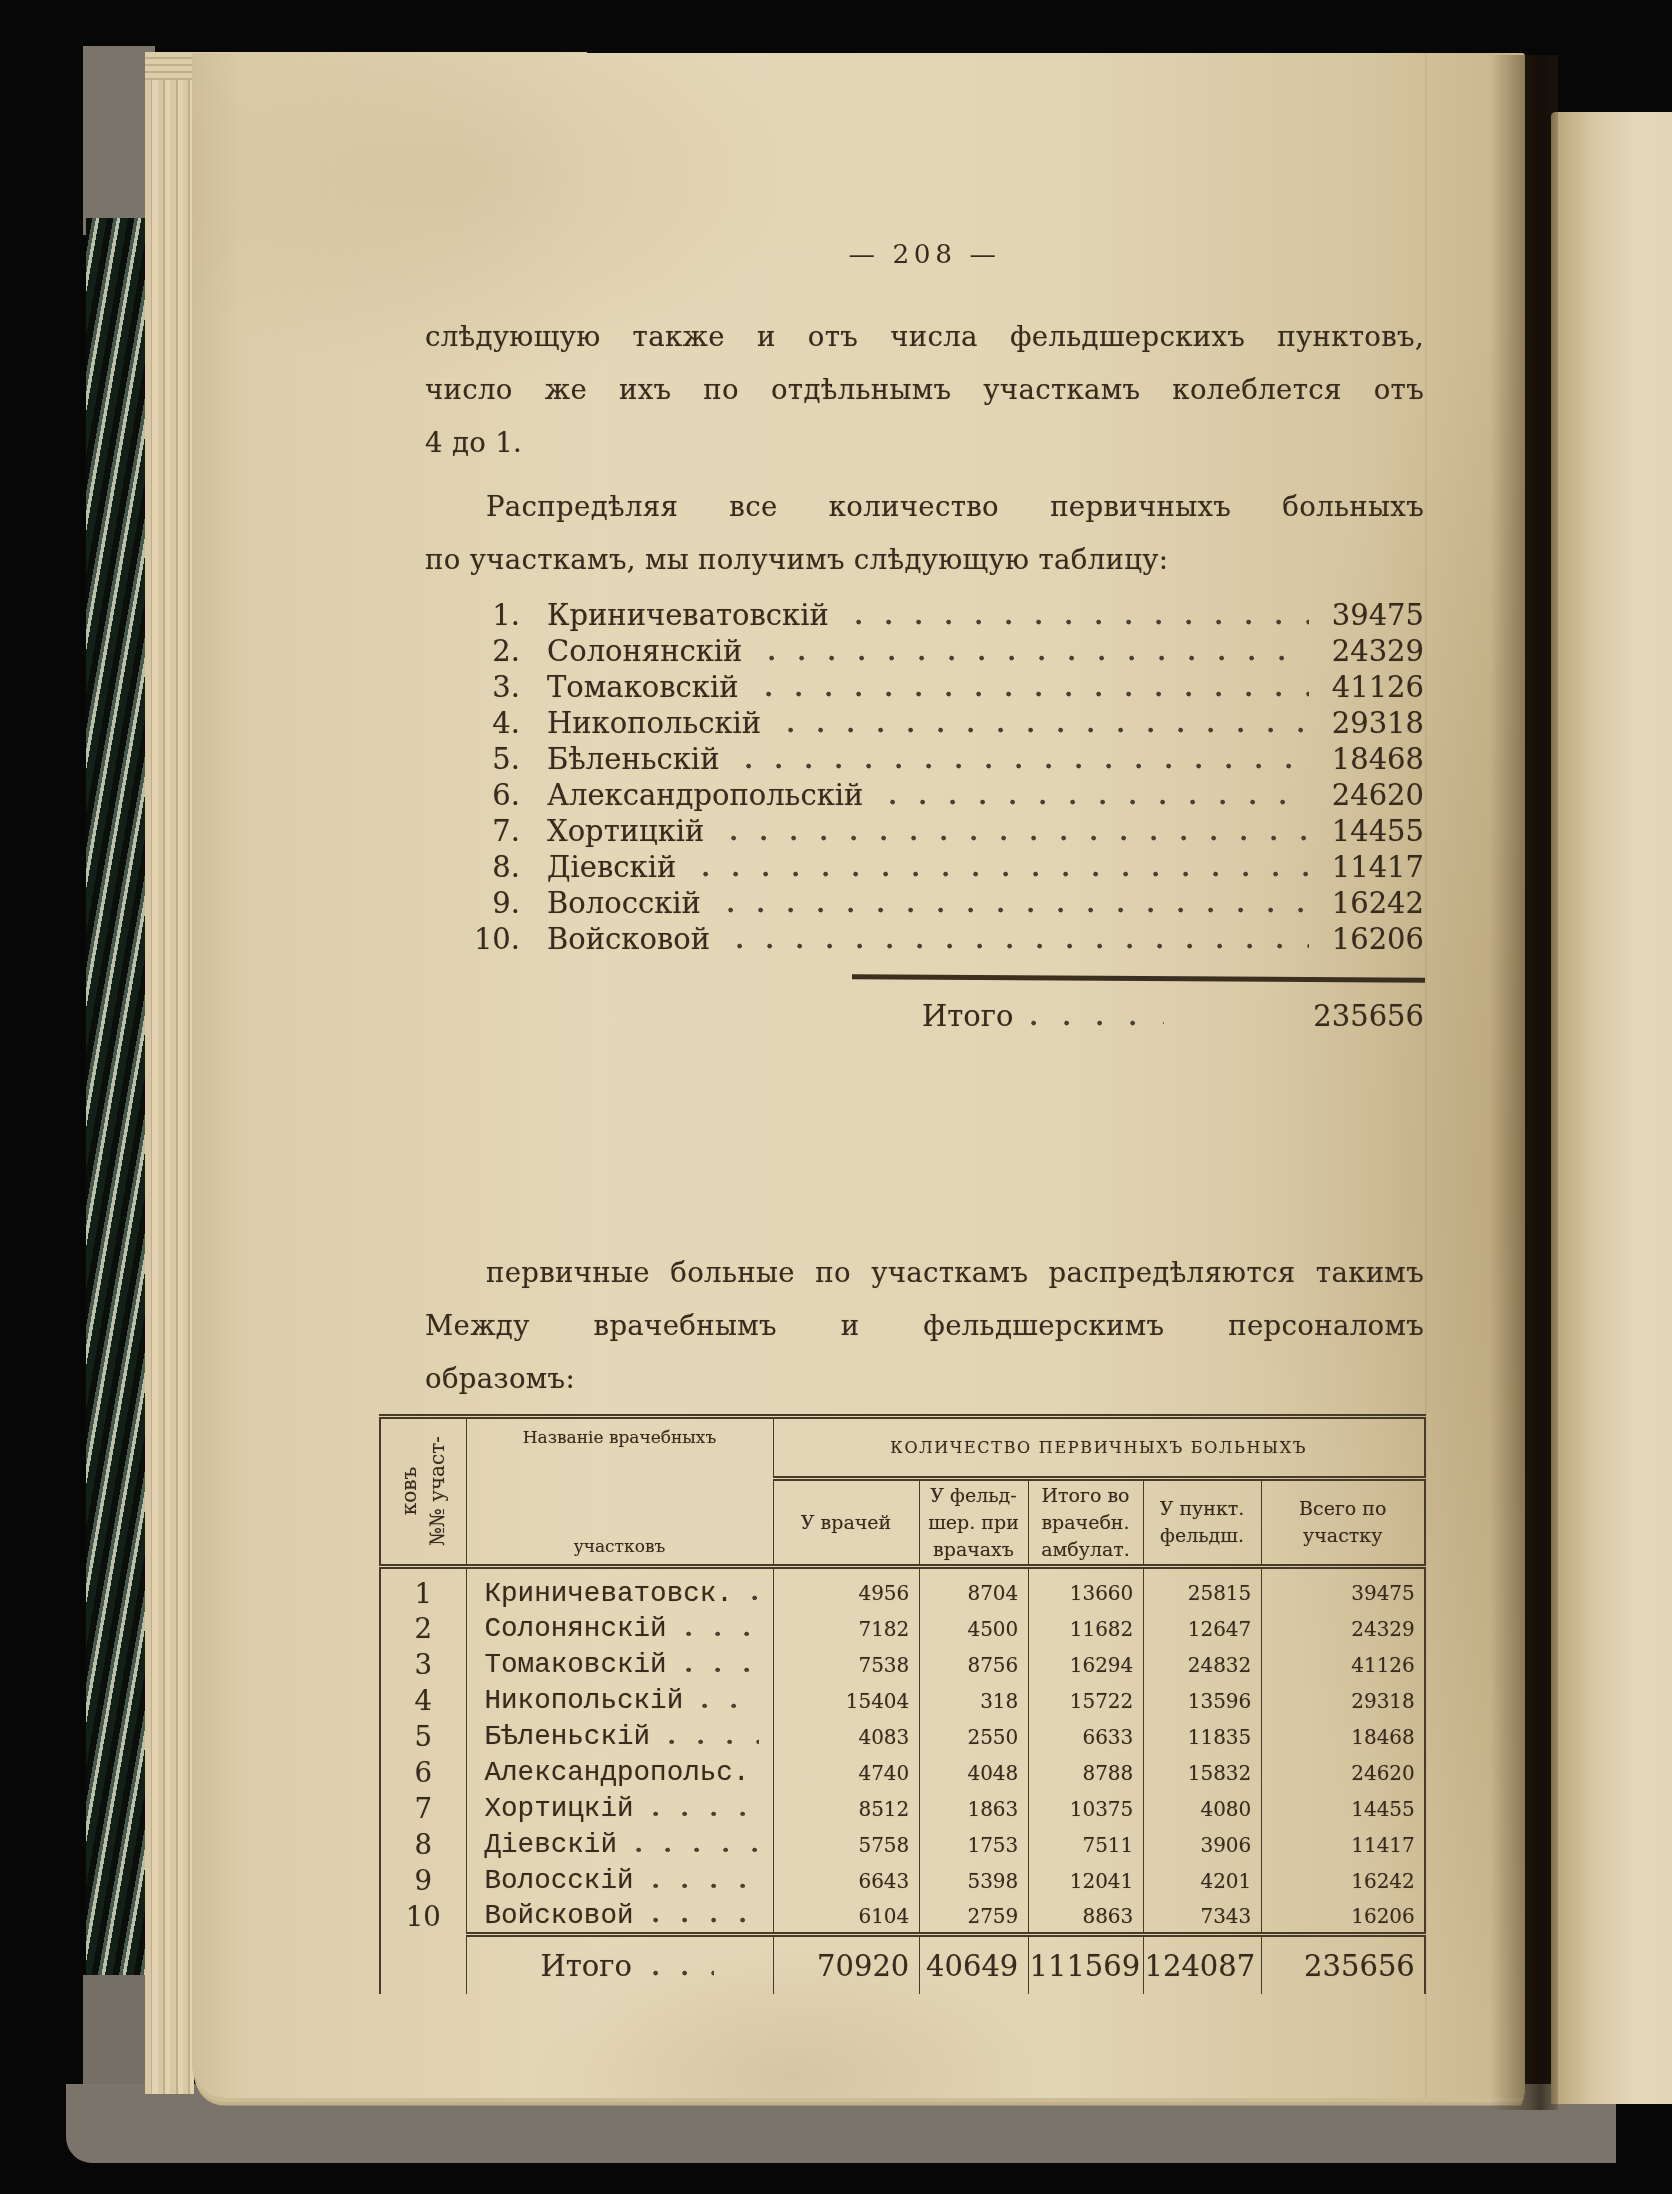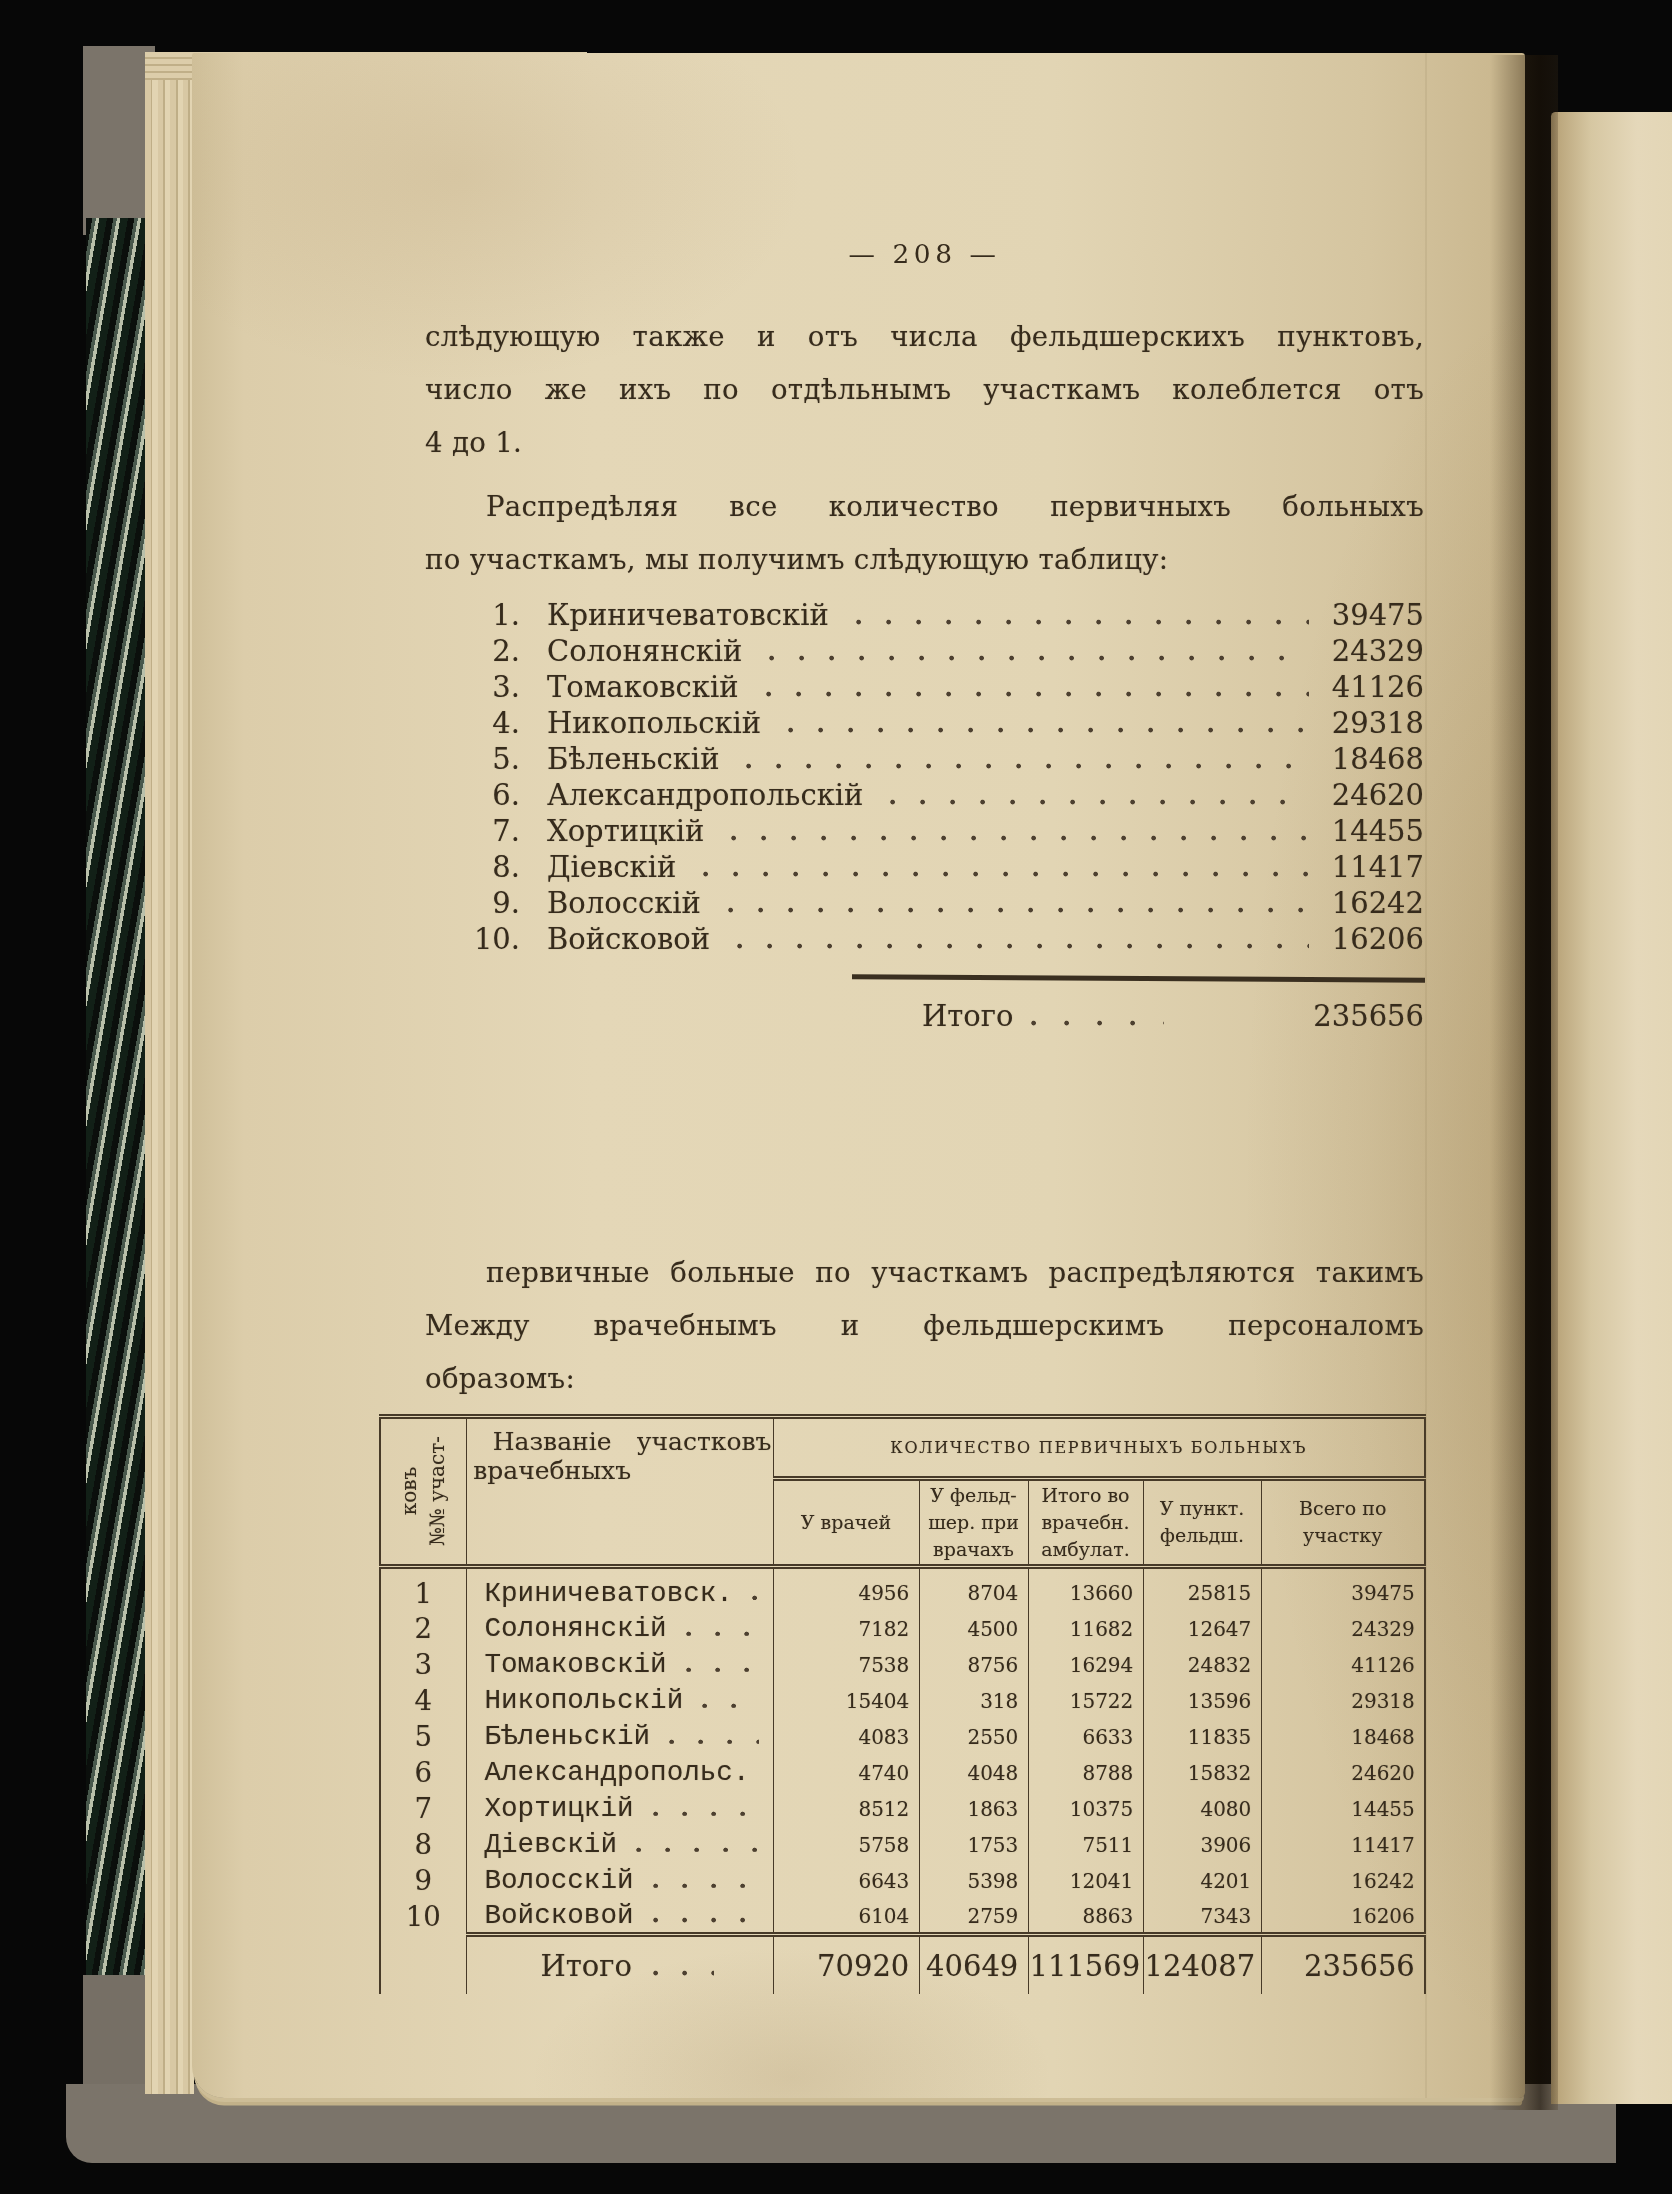--- a/index.html
+++ b/index.html
@@ -68,22 +68,22 @@
   .th-numhead{border-right:1.7px solid #473a28;border-bottom:5.7px double #473a28;}
   .th-namehead{border-right:1.7px solid #473a28;border-bottom:5.7px double #473a28;vertical-align:middle;}
   .th-sub{border-right:1.7px solid #473a28;border-bottom:5.7px double #473a28;font-size:19px;
           line-height:1.42;vertical-align:middle;height:80px;}
   .th-sub:last-child{border-right:none;}
   .th-sub .line{text-align:center;}
   .rotwrap{position:relative;height:131px;}
   .rot{position:absolute;top:50%;left:50%;transform:translate(-50%,-50%) rotate(-90deg);
        display:flex;flex-direction:column-reverse;gap:5.7px;font-size:20px;line-height:1.1;
        white-space:nowrap;text-align:center;}
-  .namewrap{height:129px;display:flex;flex-direction:row;justify-content:space-between;
-            font-size:25px;}
+  .namewrap{height:129px;display:flex;flex-direction:column;justify-content:space-between;
+            font-size:17px;}
   .namewrap .line{text-align:center;}
   .ptable tbody tr{height:36px;}
   .ptable tbody tr:first-child td{padding-top:8px;}
   .ptable td{border-right:1.7px solid #473a28;vertical-align:middle;}
   .ptable td:last-child{border-right:none;}
   .c-num{text-align:center;font-size:27.6px;}
   .c-name .nmflex{display:flex;align-items:baseline;padding-left:17px;}
   .c-name .dots{margin:0 12.6px 0 17px;background-size:29px 5.7px;}
   .c-name{white-space:nowrap;font-family:Liberation Mono, monospace;}
   .c-val{text-align:right;padding-right:9.2px;font-size:20px;}

